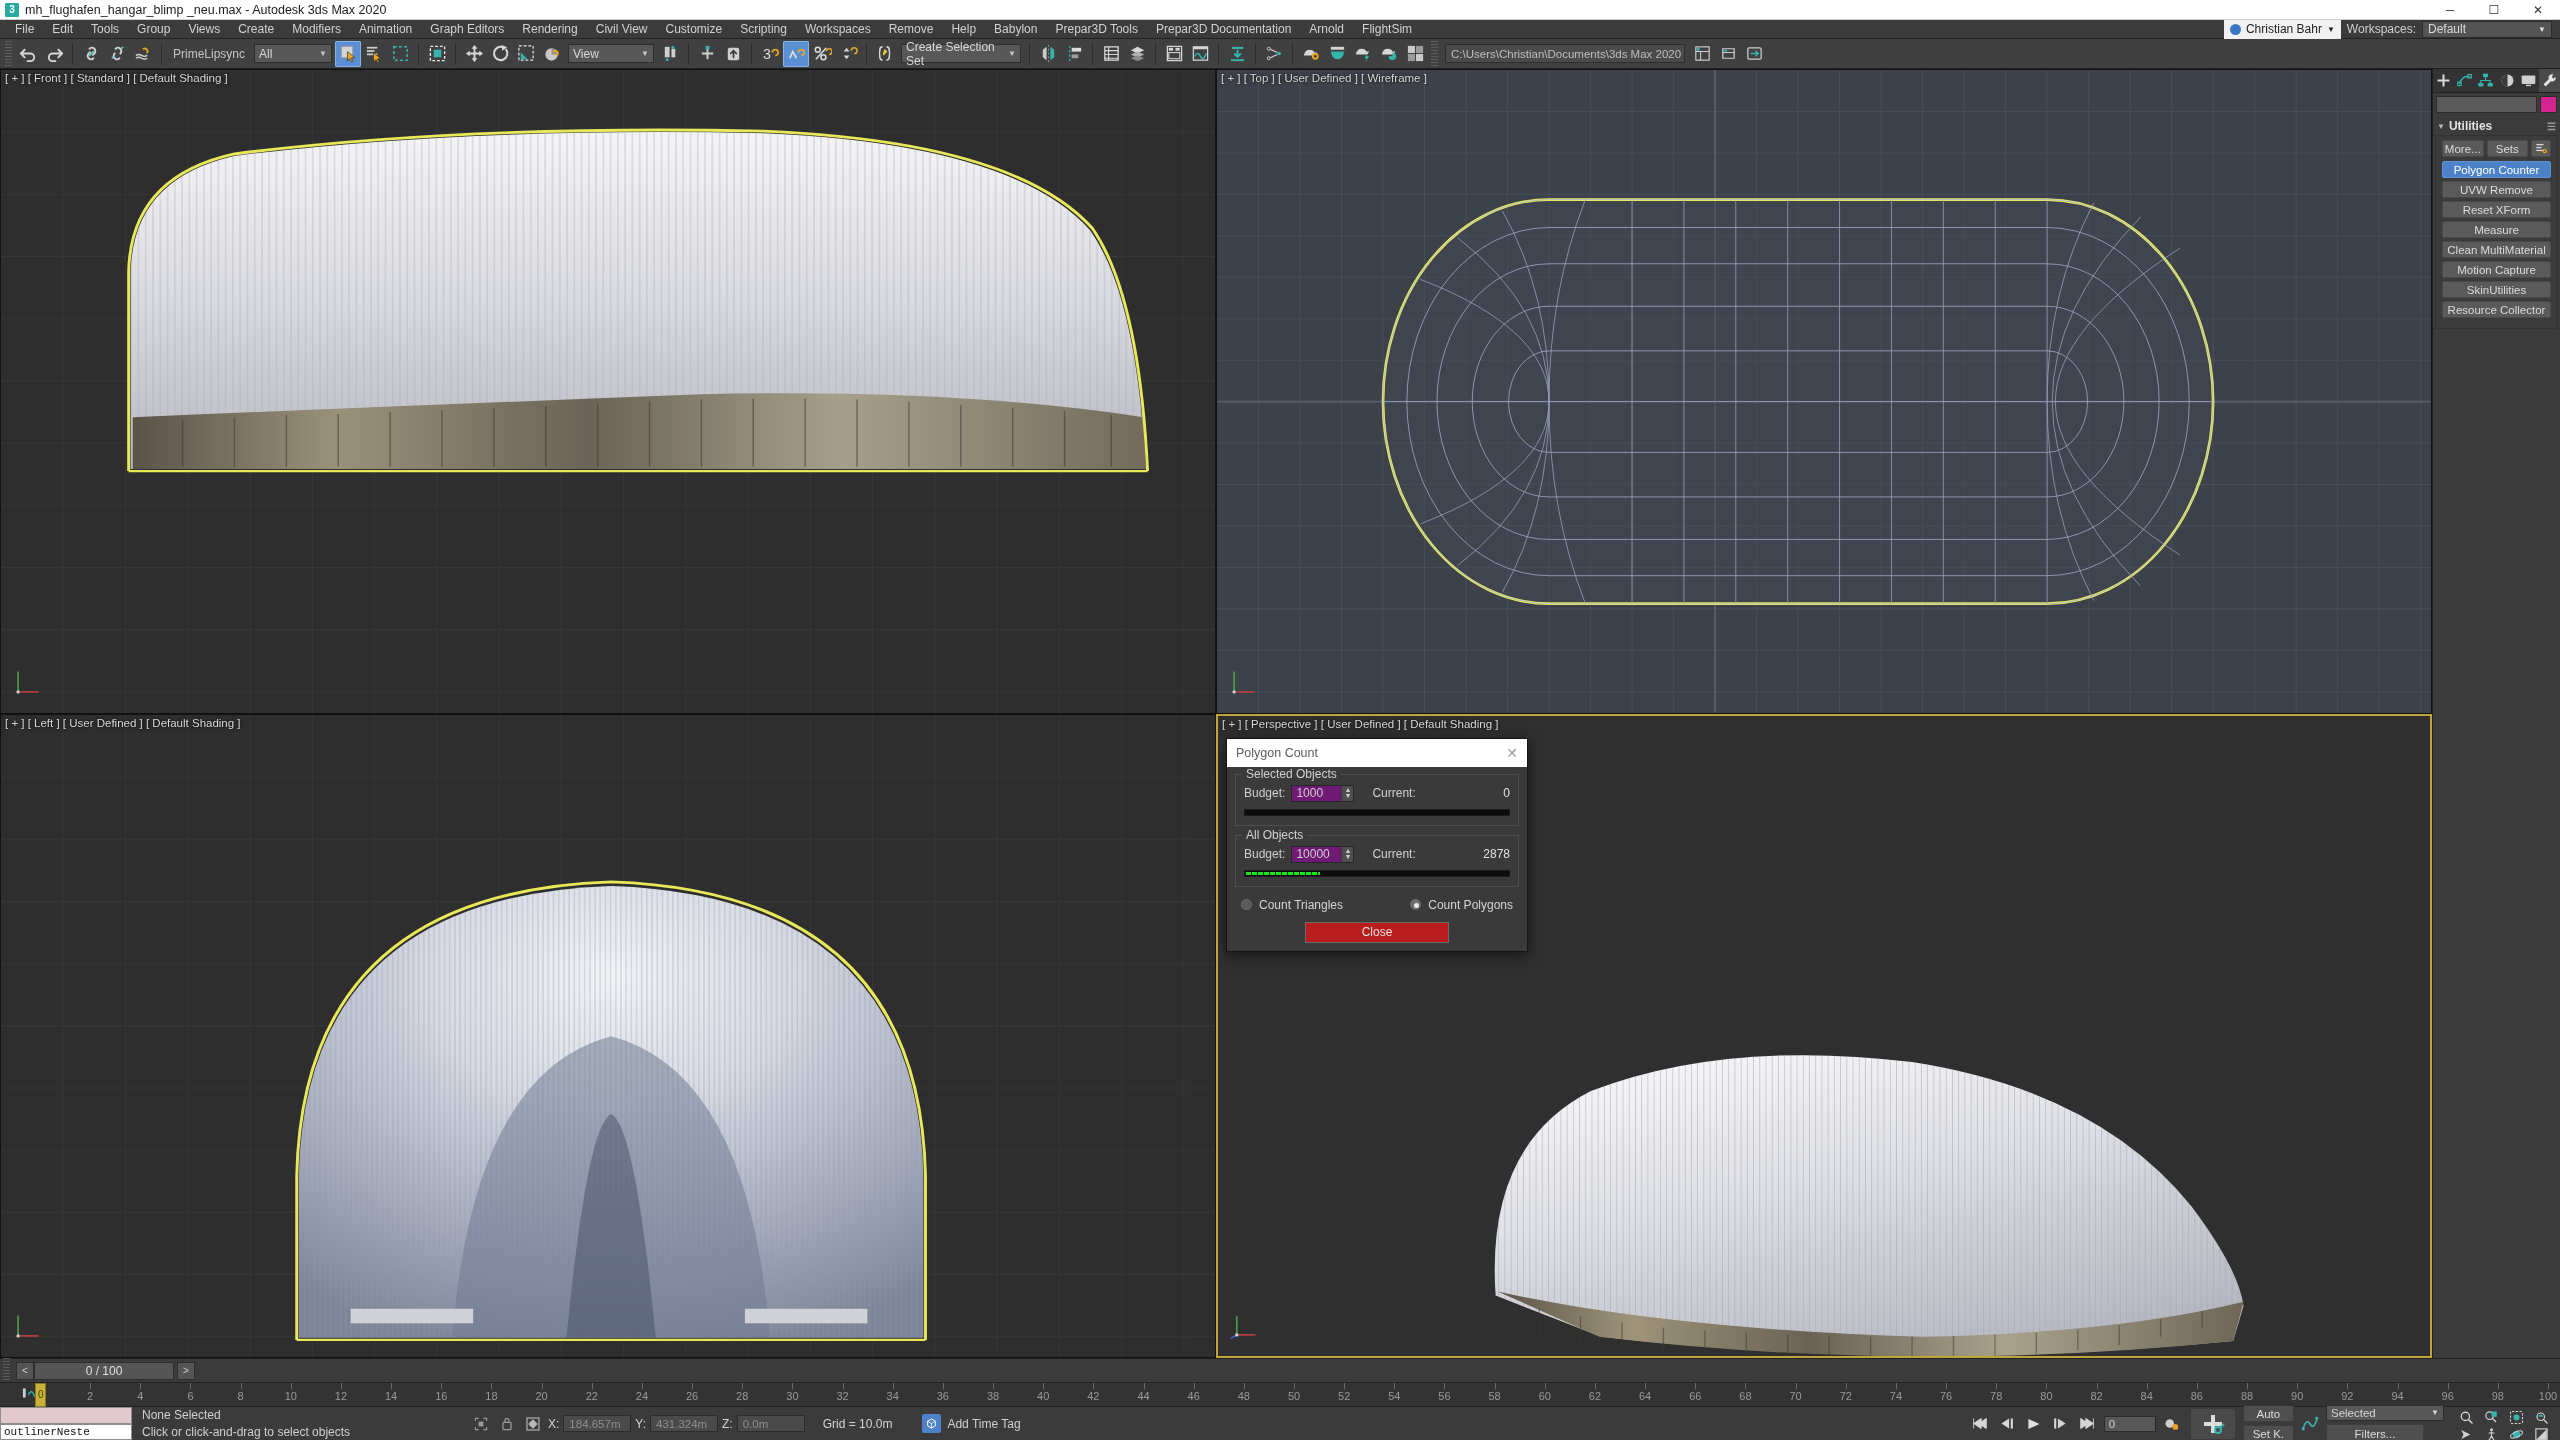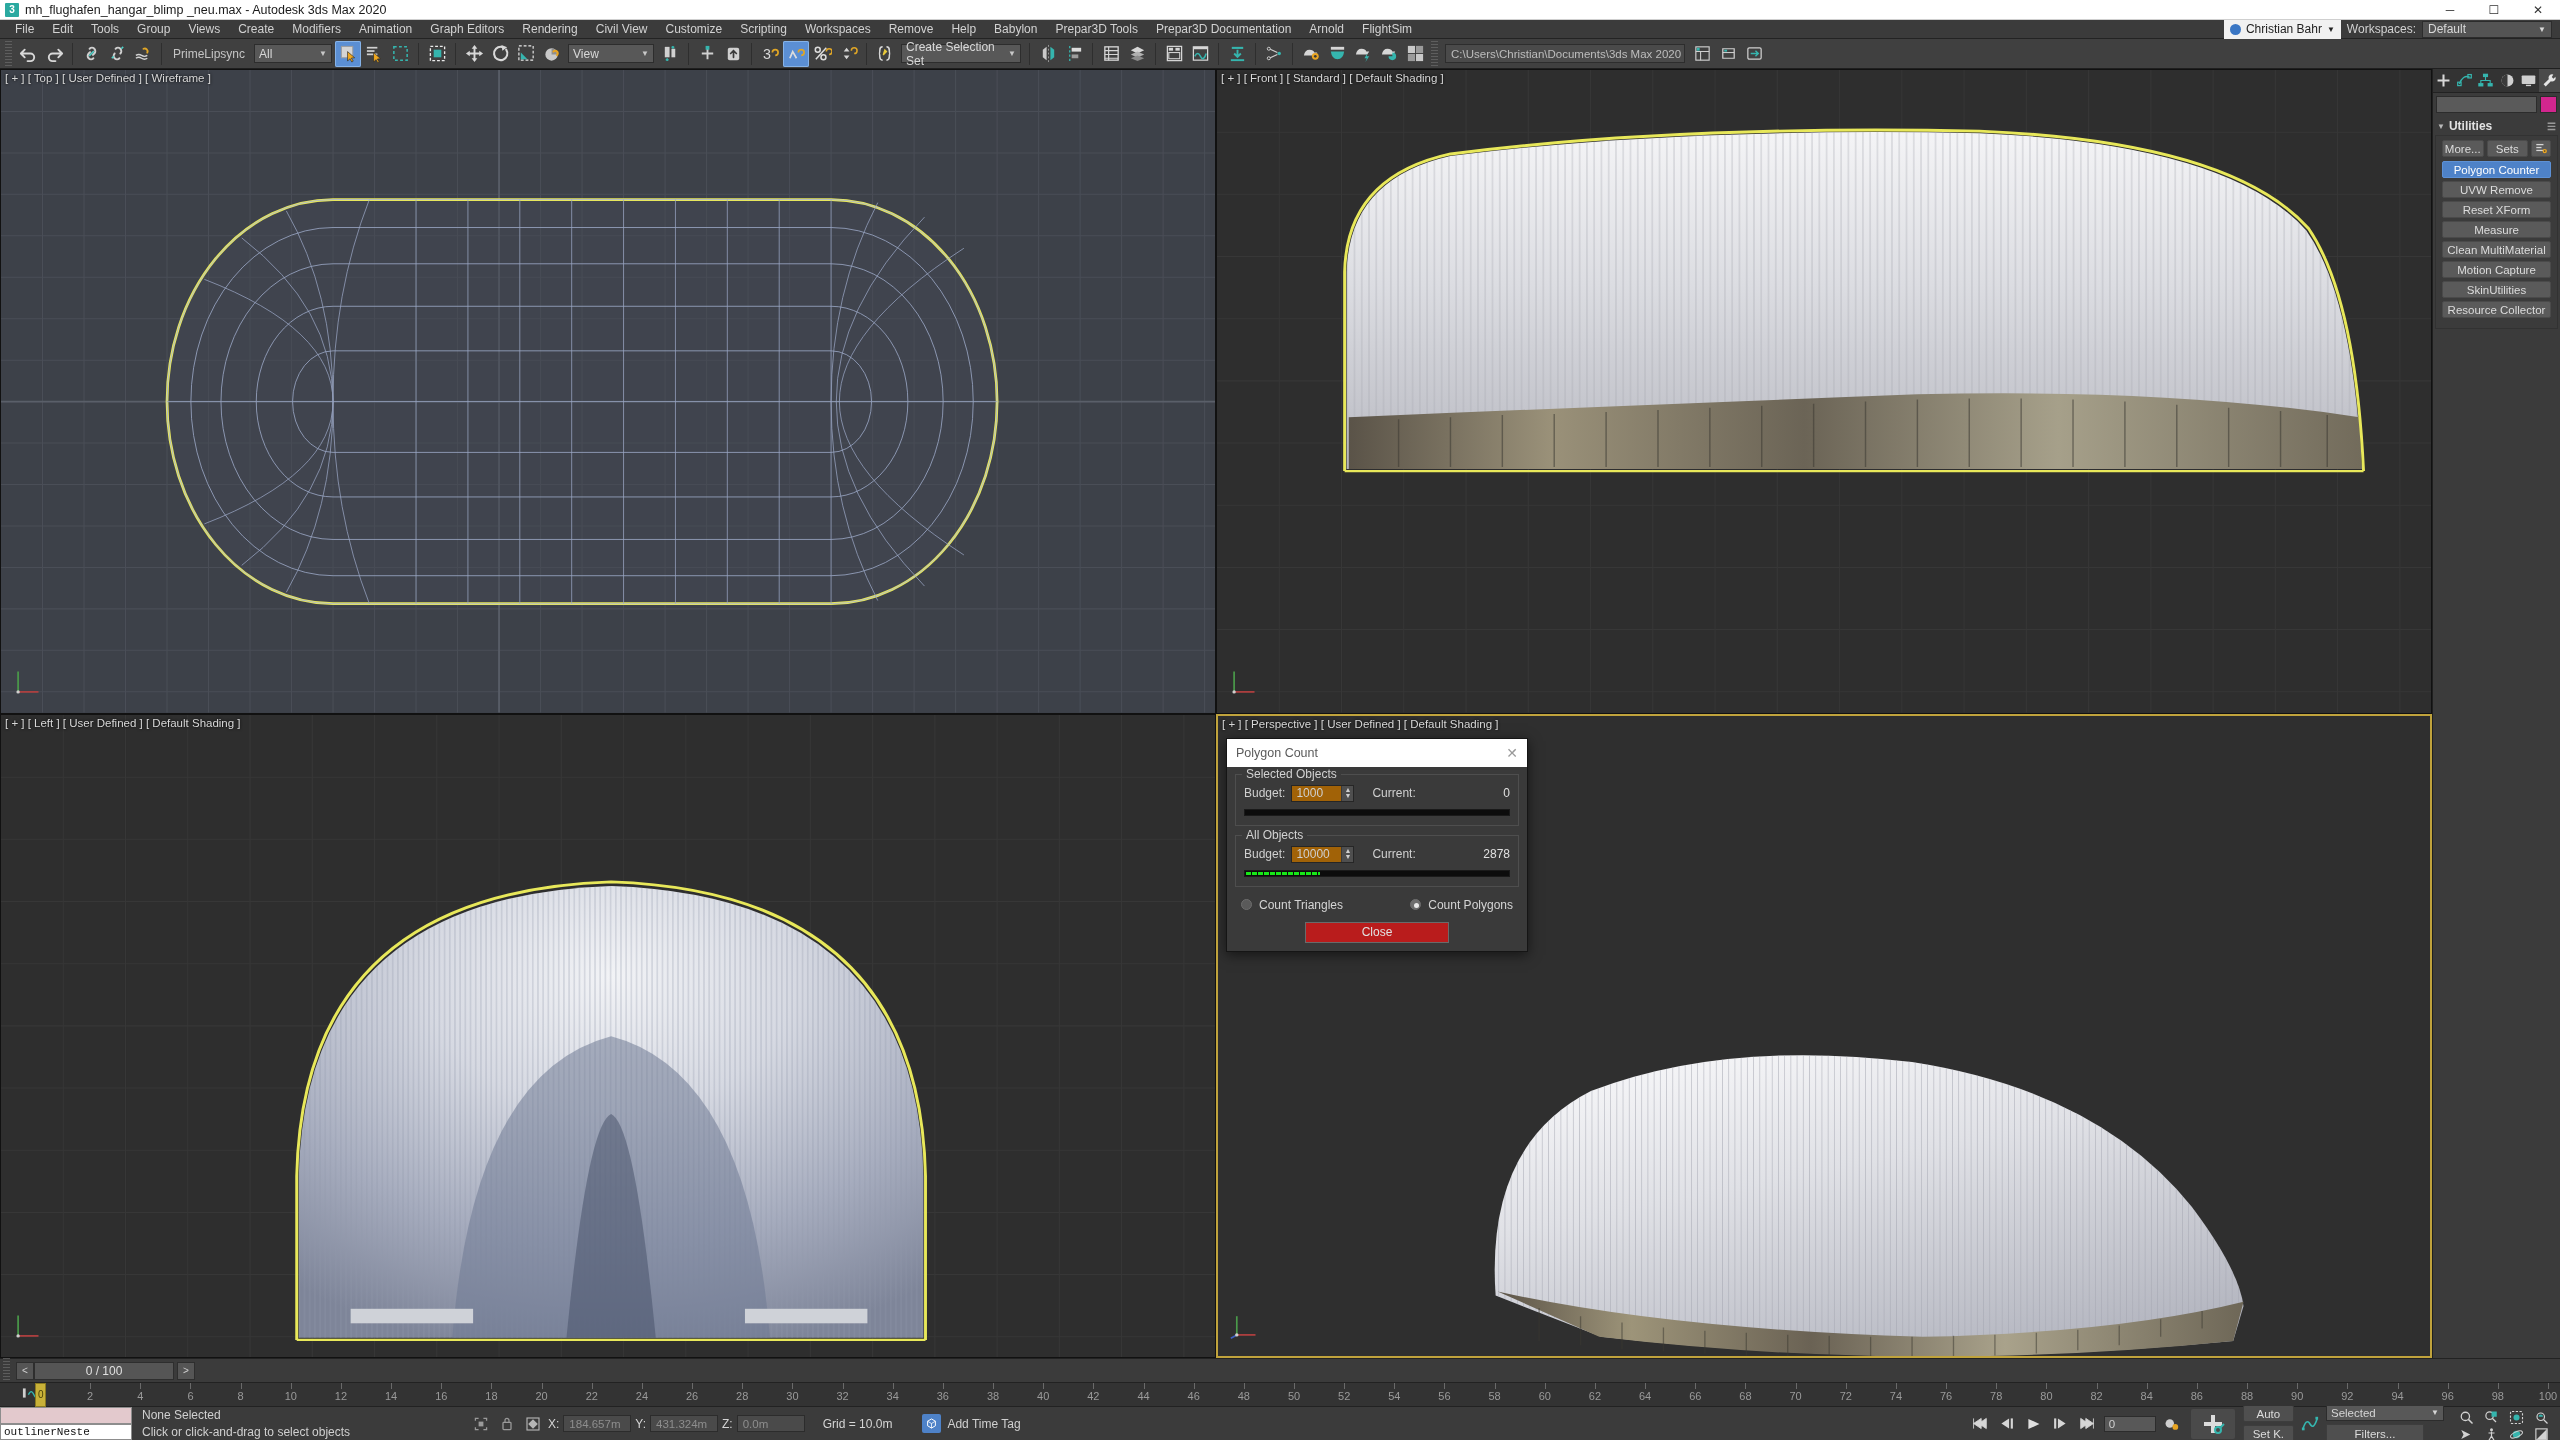--- a/index.html
+++ b/index.html
@@ -125,21 +125,21 @@
     height: 28px; background: #ffffff; color: #5a5a5a; display:flex; align-items:center;
     padding: 0 6px 0 9px; font-size: 12.5px; justify-content: space-between;
   }
   .dlg-title .x { color:#9a9a9a; font-size:14px; width:18px; text-align:center; }
   .dlg-body { padding: 7px 8px 8px 8px; }
   .grp { border:1px solid #4e4e4e; margin-bottom: 9px; padding: 10px 8px 9px 8px; position:relative; }
   .grp-title { position:absolute; top:-8px; left:6px; background:#3a3a3a; padding: 0 4px;
                font-size:12px; color:#d2d2d2; }
   .grp-row { display:flex; align-items:center; gap:6px; margin-bottom: 7px;}
   .lbl { font-size: 12px; color:#d0d0d0; }
-  .spin { display:flex; height:17px; border:1px solid #262626; background:#a16207; width: 63px; }
+  .spin { display:flex; height:17px; border:1px solid #262626; background:#701a75; width: 63px; }
   .spin input { flex:1; background: transparent; border:none; color:#cfcfcf; font-size:12px;
                 padding: 0 4px; outline:none; font-family:"Liberation Sans",sans-serif; width:100%;}
   .spin .arrows { width:12px; background:#4f4f4f; border-left:1px solid #3a3a3a;
                   display:flex; flex-direction:column; align-items:center; justify-content:center;
                   font-size:7px; color:#cfcfcf; line-height:6px;}
   .cur-val { margin-left:auto; font-size:12px; color:#e0e0e0; }
   .bar { height: 7px; background: #0c0c0c; border:1px solid #1a1a1a; position:relative; overflow:hidden; }
   .bar .fill { position:absolute; left:1px; top:1px; bottom:1px;
                background: repeating-linear-gradient(to right, #17e817 0 5px, #0c0c0c 5px 6px); }
   .radio-row { display:flex; align-items:center; justify-content:space-between; padding: 2px 6px 10px 6px; }
@@ -528,70 +528,20 @@
       <svg class="ico" viewBox="0 0 20 20">
           <rect x="3" y="4" width="14" height="12" rx="1.5" fill="none" stroke="#d0d0d0" stroke-width="1.3"></rect>
           <path d="M6 10 h8 M11 7 l3 3 l-3 3" stroke="#35b5ae" stroke-width="1.5" fill="none"></path>
         </svg>
       </div>
   </div>
 
   <div class="main">
 
     <div class="viewgrid">
-
-      <div class="vp vp-wire">
-        <svg style="position:absolute;inset:0" width="100%" height="100%" viewBox="0 0 1170 620" preserveAspectRatio="none">
-          <rect width="1170" height="620" fill="#3d4149"></rect>
-          <g stroke="#4a4e57" stroke-width="1">
-            <path d="M0 40 H1170 M0 80 H1170 M0 120 H1170 M0 160 H1170 M0 200 H1170 M0 240 H1170 M0 280 H1170 M0 320 H1170 M0 360 H1170 M0 400 H1170 M0 440 H1170 M0 480 H1170 M0 520 H1170 M0 560 H1170 M0 600 H1170"></path>
-            <path d="M40 0 V620 M80 0 V620 M120 0 V620 M160 0 V620 M200 0 V620 M240 0 V620 M280 0 V620 M320 0 V620 M360 0 V620 M400 0 V620 M440 0 V620 M480 0 V620 M520 0 V620 M560 0 V620 M600 0 V620 M640 0 V620 M680 0 V620 M720 0 V620 M760 0 V620 M800 0 V620 M840 0 V620 M880 0 V620 M920 0 V620 M960 0 V620 M1000 0 V620 M1040 0 V620 M1080 0 V620 M1120 0 V620 M1160 0 V620"></path>
-          </g>
-          <g stroke="#5a5f69" stroke-width="1.6">
-            <path d="M0 320 H1170"></path>
-              <path d="M480 0 V620"></path>
-          </g>
-
-          <g>
-            <path d="M160 320 a160 195 0 0 1 160-195 H 800 a160 195 0 0 1 0 390 H 320 a160 195 0 0 1 -160-195 Z" fill="#454a54" fill-opacity="0.45" stroke="#e8e85a" stroke-width="2.6"></path>
-            <g stroke="#9aa6c4" stroke-width="0.85" fill="none" opacity="0.95">
-              <path d="M160 320 a160 195 0 0 1 160-195 H 800 a160 195 0 0 1 0 390 H 320 a160 195 0 0 1 -160-195 Z" stroke="#aab6d6"></path>
-              <path d="M183 320 a137 168 0 0 1 137-168 H 800 a137 168 0 0 1 0 336 H 320 a137 168 0 0 1 -137-168 Z"></path>
-              <path d="M212 320 a108 133 0 0 1 108-133 H 800 a108 133 0 0 1 0 266 H 320 a108 133 0 0 1 -108-133 Z"></path>
-              <path d="M246 320 a74 92 0 0 1 74-92 H 800 a74 92 0 0 1 0 184 H 320 a74 92 0 0 1 -74-92 Z"></path>
-              <path d="M281 320 a39 49 0 0 1 39-49 H 800 a39 49 0 0 1 0 98 H 320 a39 49 0 0 1 -39-49 Z"></path>
-              <path d="M160 320 H 960"></path>
-            </g>
-            <g stroke="#9aa6c4" stroke-width="0.8" fill="none" opacity="0.9">
-              <path d="M196 202 Q 320 250 320 320 Q 320 390 196 438"></path>
-              <path d="M232 162 Q 320 230 320 320 Q 320 410 232 478"></path>
-              <path d="M275 136 Q 320 215 320 320 Q 320 425 275 504"></path>
-              <path d="M355 125 Q 320 215 320 320 Q 320 425 355 515"></path>
-              <path d="M400 125 V515"></path>
-                <path d="M450 125 V515"></path>
-                <path d="M500 125 V515"></path>
-              <path d="M550 125 V515"></path>
-                <path d="M600 125 V515"></path>
-                <path d="M650 125 V515"></path>
-              <path d="M700 125 V515"></path>
-                <path d="M750 125 V515"></path>
-                <path d="M800 125 V515"></path>
-              <path d="M845 128 Q 800 215 800 320 Q 800 425 845 512"></path>
-              <path d="M890 142 Q 805 230 805 320 Q 805 410 890 498"></path>
-              <path d="M928 172 Q 808 250 808 320 Q 808 390 928 468"></path>
-            </g>
-          </g>
-        </svg>
-        <div class="vp-label">[ + ] [ Top ] [ User Defined ] [ Wireframe ]</div>
-        <svg class="axis-gizmo" viewBox="0 0 40 40">
-          <path d="M6 34 V10" stroke="#4a9a4a" stroke-width="2"></path>
-            <path d="M6 34 H30" stroke="#b34040" stroke-width="2"></path>
-          <circle cx="6" cy="34" r="2" fill="#cfcfcf"></circle>
-          </svg>
-      </div>
 
       <div class="vp vp-shade">
         <svg style="position:absolute;inset:0" width="100%" height="100%" viewBox="0 0 1170 620" preserveAspectRatio="none">
           <rect width="1170" height="620" fill="#2e2e2e"></rect>
           <g stroke="#373737" stroke-width="1">
             <path d="M0 60 H1170 M0 120 H1170 M0 180 H1170 M0 240 H1170 M0 300 H1170 M0 360 H1170 M0 420 H1170 M0 480 H1170 M0 540 H1170 M0 600 H1170"></path>
             <path d="M60 0 V620 M120 0 V620 M180 0 V620 M240 0 V620 M300 0 V620 M360 0 V620 M420 0 V620 M480 0 V620 M540 0 V620 M600 0 V620 M660 0 V620 M720 0 V620 M780 0 V620 M840 0 V620 M900 0 V620 M960 0 V620 M1020 0 V620 M1080 0 V620 M1140 0 V620"></path>
           </g>
           <defs>
             <linearGradient id="hangarF" x1="0" y1="0" x2="0" y2="1">
@@ -616,20 +566,70 @@
             <path d="M10 340 L10 150 Q 12 60 110 38 Q 330 10 620 16 Q 860 26 935 110 Q 980 175 988 340 Z" fill="url(#ribsF)"></path>
             <path d="M12 290 Q 300 278 560 268 Q 800 262 986 290 L 988 340 L 12 340 Z" fill="url(#glassF)"></path>
             <g opacity=".55">
               <path d="M60 292 V338 M110 290 V338 M160 288 V338 M210 287 V338 M260 285 V338 M310 283 V338 M360 281 V338 M410 279 V338 M460 277 V338 M510 275 V338 M560 273 V338 M610 272 V338 M660 272 V338 M710 273 V338 M760 275 V338 M810 278 V338 M860 281 V338 M910 284 V338 M955 288 V338" stroke="#3c3a33" stroke-width="1.4"></path>
             </g>
             <path d="M8 342 L8 150 Q 10 58 110 36 Q 330 8 620 14 Q 862 24 937 108 Q 982 174 990 342" fill="none" stroke="#e8e85a" stroke-width="2.8"></path>
             <path d="M8 342 H990" fill="none" stroke="#e8e85a" stroke-width="2.2"></path>
           </g>
         </svg>
         <div class="vp-label">[ + ] [ Front ] [ Standard ] [ Default Shading ]</div>
+        <svg class="axis-gizmo" viewBox="0 0 40 40">
+          <path d="M6 34 V10" stroke="#4a9a4a" stroke-width="2"></path>
+            <path d="M6 34 H30" stroke="#b34040" stroke-width="2"></path>
+          <circle cx="6" cy="34" r="2" fill="#cfcfcf"></circle>
+          </svg>
+      </div>
+
+      <div class="vp vp-wire">
+        <svg style="position:absolute;inset:0" width="100%" height="100%" viewBox="0 0 1170 620" preserveAspectRatio="none">
+          <rect width="1170" height="620" fill="#3d4149"></rect>
+          <g stroke="#4a4e57" stroke-width="1">
+            <path d="M0 40 H1170 M0 80 H1170 M0 120 H1170 M0 160 H1170 M0 200 H1170 M0 240 H1170 M0 280 H1170 M0 320 H1170 M0 360 H1170 M0 400 H1170 M0 440 H1170 M0 480 H1170 M0 520 H1170 M0 560 H1170 M0 600 H1170"></path>
+            <path d="M40 0 V620 M80 0 V620 M120 0 V620 M160 0 V620 M200 0 V620 M240 0 V620 M280 0 V620 M320 0 V620 M360 0 V620 M400 0 V620 M440 0 V620 M480 0 V620 M520 0 V620 M560 0 V620 M600 0 V620 M640 0 V620 M680 0 V620 M720 0 V620 M760 0 V620 M800 0 V620 M840 0 V620 M880 0 V620 M920 0 V620 M960 0 V620 M1000 0 V620 M1040 0 V620 M1080 0 V620 M1120 0 V620 M1160 0 V620"></path>
+          </g>
+          <g stroke="#5a5f69" stroke-width="1.6">
+            <path d="M0 320 H1170"></path>
+              <path d="M480 0 V620"></path>
+          </g>
+
+          <g>
+            <path d="M160 320 a160 195 0 0 1 160-195 H 800 a160 195 0 0 1 0 390 H 320 a160 195 0 0 1 -160-195 Z" fill="#454a54" fill-opacity="0.45" stroke="#e8e85a" stroke-width="2.6"></path>
+            <g stroke="#9aa6c4" stroke-width="0.85" fill="none" opacity="0.95">
+              <path d="M160 320 a160 195 0 0 1 160-195 H 800 a160 195 0 0 1 0 390 H 320 a160 195 0 0 1 -160-195 Z" stroke="#aab6d6"></path>
+              <path d="M183 320 a137 168 0 0 1 137-168 H 800 a137 168 0 0 1 0 336 H 320 a137 168 0 0 1 -137-168 Z"></path>
+              <path d="M212 320 a108 133 0 0 1 108-133 H 800 a108 133 0 0 1 0 266 H 320 a108 133 0 0 1 -108-133 Z"></path>
+              <path d="M246 320 a74 92 0 0 1 74-92 H 800 a74 92 0 0 1 0 184 H 320 a74 92 0 0 1 -74-92 Z"></path>
+              <path d="M281 320 a39 49 0 0 1 39-49 H 800 a39 49 0 0 1 0 98 H 320 a39 49 0 0 1 -39-49 Z"></path>
+              <path d="M160 320 H 960"></path>
+            </g>
+            <g stroke="#9aa6c4" stroke-width="0.8" fill="none" opacity="0.9">
+              <path d="M196 202 Q 320 250 320 320 Q 320 390 196 438"></path>
+              <path d="M232 162 Q 320 230 320 320 Q 320 410 232 478"></path>
+              <path d="M275 136 Q 320 215 320 320 Q 320 425 275 504"></path>
+              <path d="M355 125 Q 320 215 320 320 Q 320 425 355 515"></path>
+              <path d="M400 125 V515"></path>
+                <path d="M450 125 V515"></path>
+                <path d="M500 125 V515"></path>
+              <path d="M550 125 V515"></path>
+                <path d="M600 125 V515"></path>
+                <path d="M650 125 V515"></path>
+              <path d="M700 125 V515"></path>
+                <path d="M750 125 V515"></path>
+                <path d="M800 125 V515"></path>
+              <path d="M845 128 Q 800 215 800 320 Q 800 425 845 512"></path>
+              <path d="M890 142 Q 805 230 805 320 Q 805 410 890 498"></path>
+              <path d="M928 172 Q 808 250 808 320 Q 808 390 928 468"></path>
+            </g>
+          </g>
+        </svg>
+        <div class="vp-label">[ + ] [ Top ] [ User Defined ] [ Wireframe ]</div>
         <svg class="axis-gizmo" viewBox="0 0 40 40">
           <path d="M6 34 V10" stroke="#4a9a4a" stroke-width="2"></path>
             <path d="M6 34 H30" stroke="#b34040" stroke-width="2"></path>
           <circle cx="6" cy="34" r="2" fill="#cfcfcf"></circle>
           </svg>
       </div>
 
       <div class="vp vp-shade">
         <svg style="position:absolute;inset:0" width="100%" height="100%" viewBox="0 0 1170 620" preserveAspectRatio="none">
           <rect width="1170" height="620" fill="#2e2e2e"></rect>

